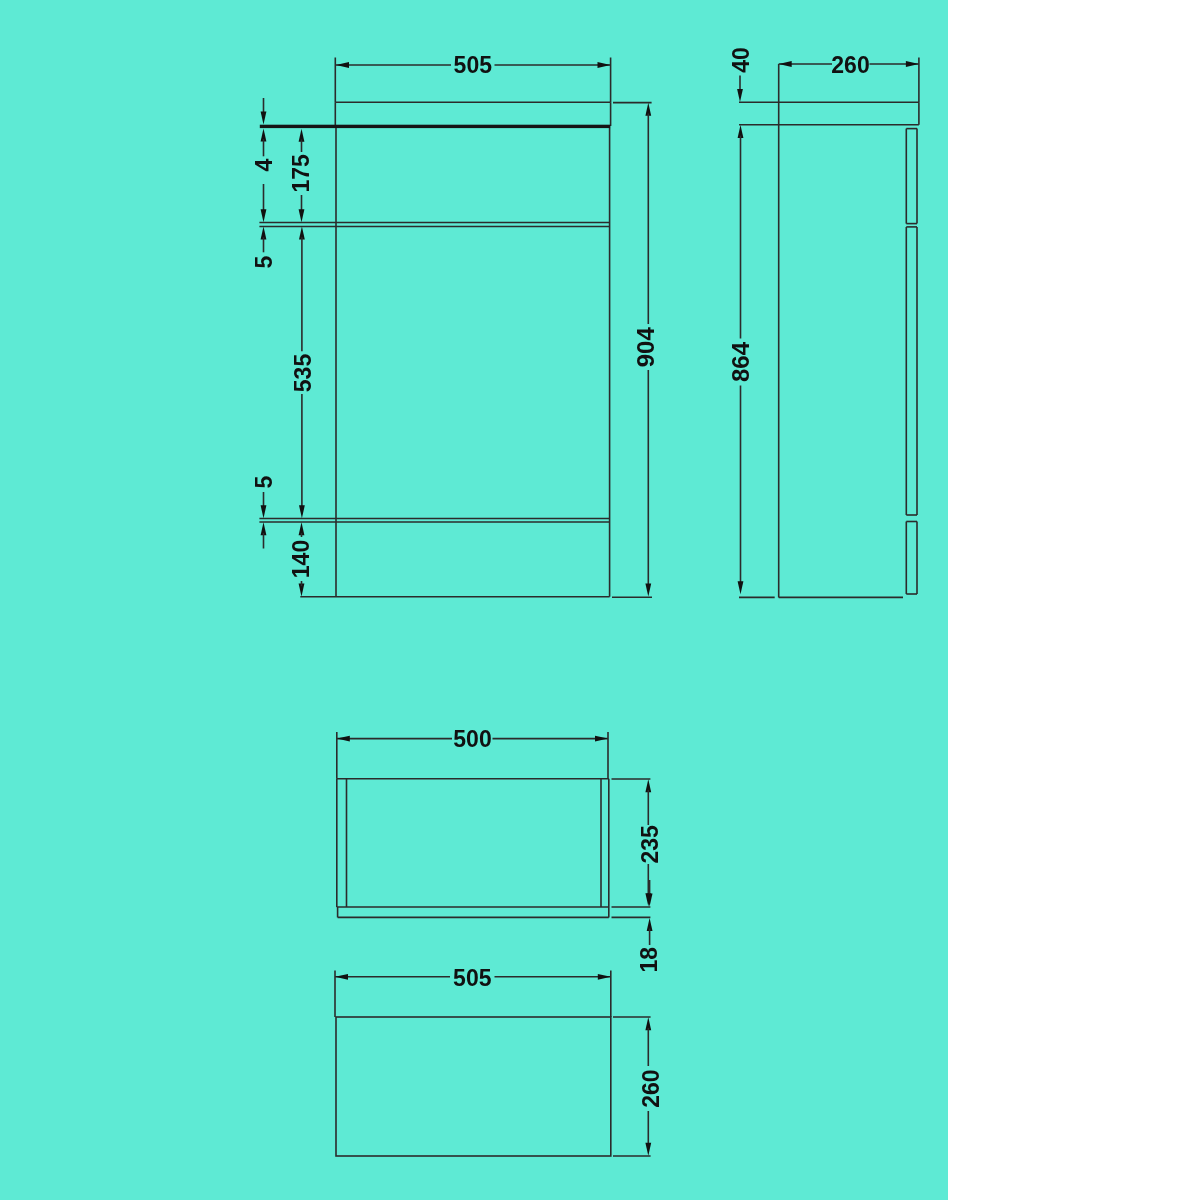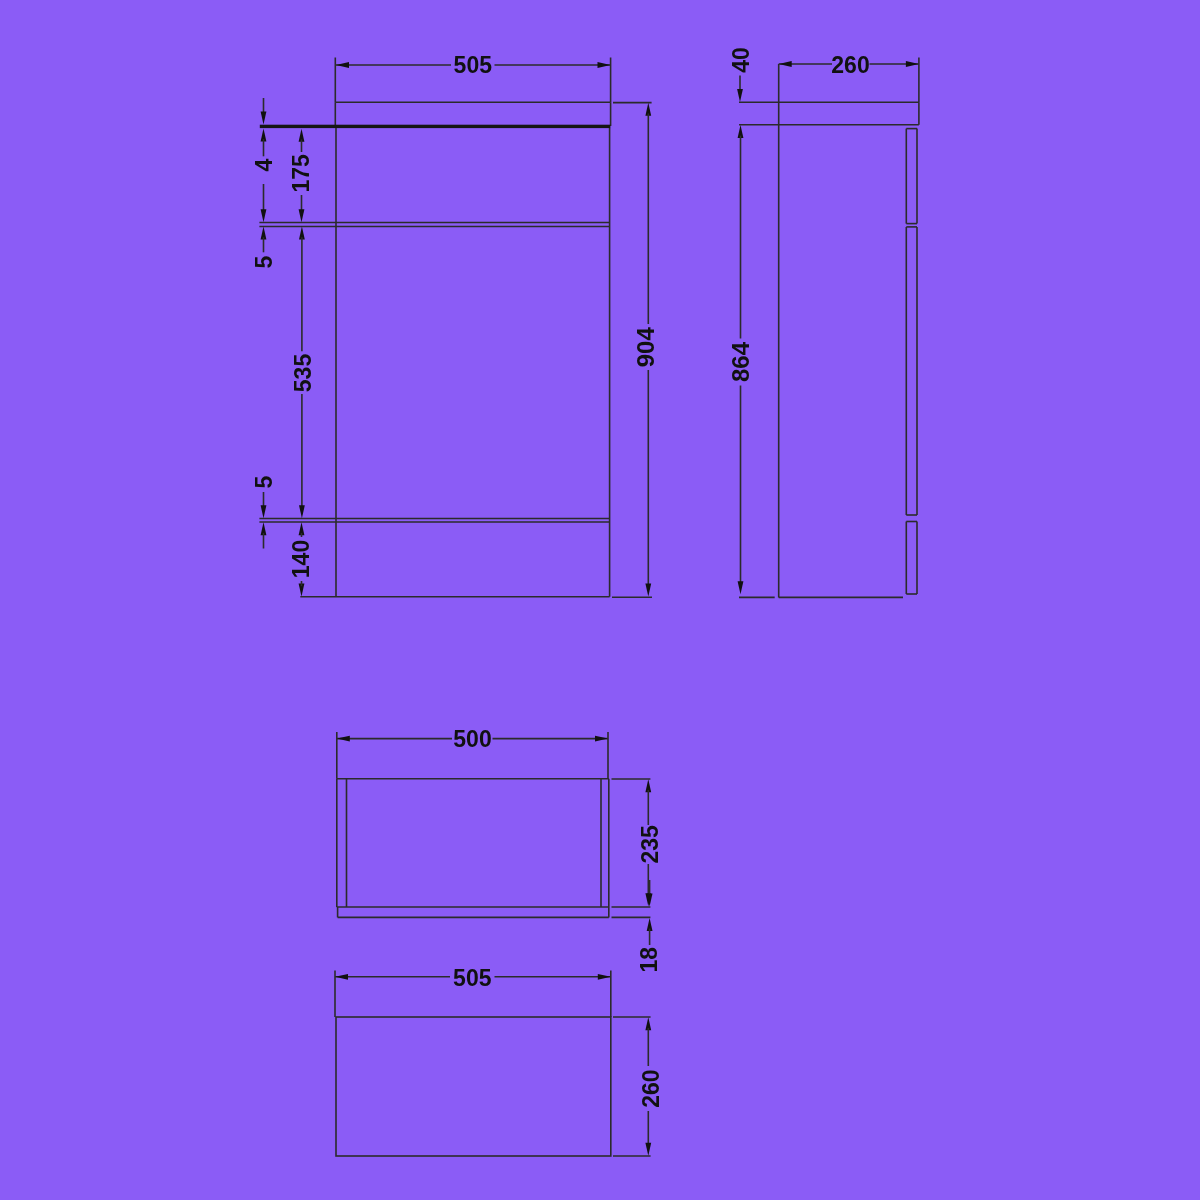--- a/index.html
+++ b/index.html
@@ -1,17 +1,17 @@
 <!DOCTYPE html>
 <html><head>
 <meta charset="utf-8">
 <title>Vanity unit technical drawing</title>
 <style>
   html,body{margin:0;padding:0;background:#ffffff;}
-  .page{position:relative;width:1200px;height:1200px;background:#8b5cf6;overflow:hidden;}
+  .page{position:relative;width:948px;height:1200px;background:#5eead4;overflow:hidden;}
   svg{position:absolute;left:0;top:0;}
   text{font-family:"Liberation Sans", sans-serif;font-weight:bold;fill:#111111;}
 </style>
 </head>
 <body>
 <div class="page">
 <svg width="1200" height="1200" viewBox="0 0 1200 1200">
   <g stroke="#2b2b2b" stroke-width="1.6" fill="none">
 
     <g>

